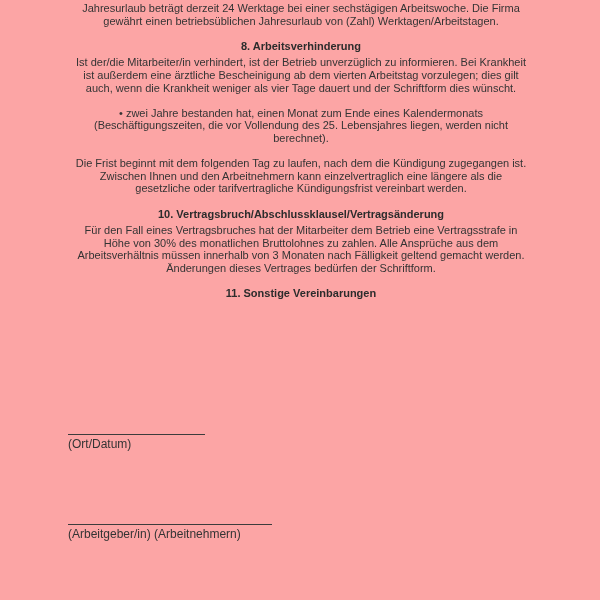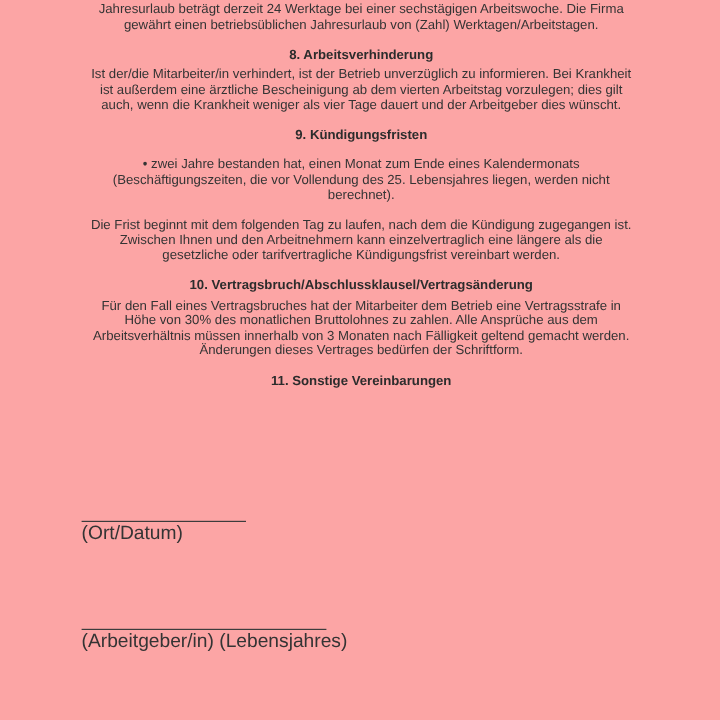--- a/index.html
+++ b/index.html
@@ -35,21 +35,21 @@
   }
   .bullets {
     margin: 12px;
   }
   .bullet-line { white-space: pre-line; }
   .bullet-note { white-space: pre-line; margin: 0 0 12.6px 0; }
   .sig-block {
     position: absolute;
     left: 68px;
     text-align: left;
-    font-size: 16px;
+    font-size: 12px;
     line-height: 13px;
     color: #343434;
   }
   .sig-block .sig-line {
     border-top: 1px solid #3c3c3c;
     height: 0;
   }
   .sig-block .sig-label {
     padding-top: 3px;
   }
@@ -63,23 +63,22 @@
 
 <div class="page">
   <div class="content">
 
     <p class="para">Jahresurlaub beträgt derzeit 24 Werktage bei einer sechstägigen Arbeitswoche. Die Firma
 gewährt einen betriebsüblichen Jahresurlaub von (Zahl) Werktagen/Arbeitstagen.</p>
 
     <p class="heading">8. Arbeitsverhinderung</p>
     <p class="para">Ist der/die Mitarbeiter/in verhindert, ist der Betrieb unverzüglich zu informieren. Bei Krankheit
 ist außerdem eine ärztliche Bescheinigung ab dem vierten Arbeitstag vorzulegen; dies gilt
-auch, wenn die Krankheit weniger als vier Tage dauert und der Arbeitgeber dies wünscht.</p>
+auch, wenn die Krankheit weniger als vier Tage dauert und der Schriftform dies wünscht.</p>
 
-    <p class="heading">9. Kündigungsfristen</p>
 
     <div class="bullets">
       <p class="bullet-line">• zwei Jahre bestanden hat, einen Monat zum Ende eines Kalendermonats</p>
       <p class="bullet-note">(Beschäftigungszeiten, die vor Vollendung des 25. Lebensjahres liegen, werden nicht
 berechnet).</p>
     </div>
 
     <p class="para">Die Frist beginnt mit dem folgenden Tag zu laufen, nach dem die Kündigung zugegangen ist.
 Zwischen Ihnen und den Arbeitnehmern kann einzelvertraglich eine längere als die
 gesetzliche oder tarifvertragliche Kündigungsfrist vereinbart werden.</p>
@@ -94,15 +93,15 @@
 
   </div>
 
   <div class="sig-block" id="sig-ort">
     <div class="sig-line"></div>
     <div class="sig-label">(Ort/Datum)</div>
   </div>
 
   <div class="sig-block" id="sig-arbeitgeber">
     <div class="sig-line"></div>
-    <div class="sig-label">(Arbeitgeber/in) (Lebensjahres)</div>
+    <div class="sig-label">(Arbeitgeber/in) (Arbeitnehmern)</div>
   </div>
 </div>
 
 </body></html>

